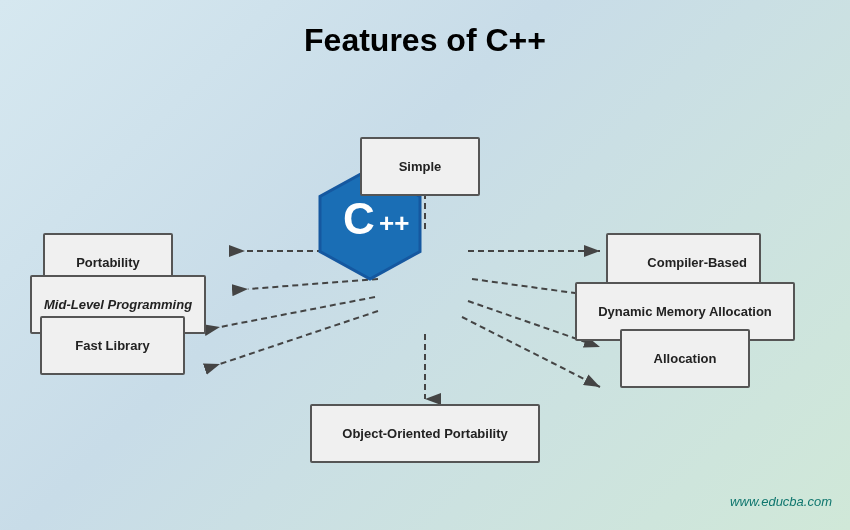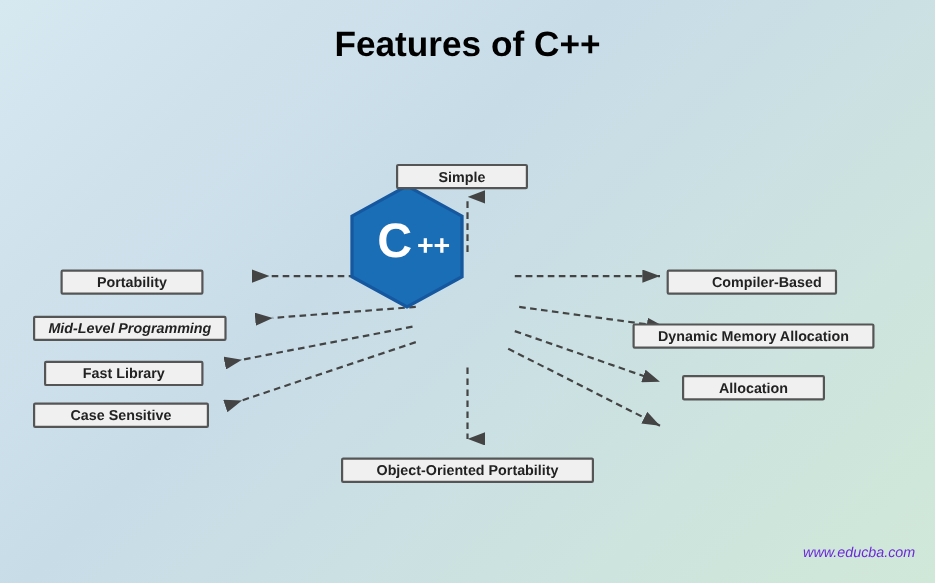--- a/index.html
+++ b/index.html
@@ -26,28 +26,27 @@
       position: relative;
       width: 850px;
       height: 450px;
     }
 
     
     .feature-box {
       position: absolute;
       border: 2px solid #555;
       background: #f0f0f0;
-      padding: 2px 12px;
+      padding: 20px 12px;
       font-size: 13px;
       font-weight: bold;
       color: #222;
       white-space: nowrap;
       text-align: center;
       border-radius: 2px;
-      margin-top: 12px;
     }
 
     
     .cpp-hex {
       position: absolute;
       left: 50%;
       top: 50%;
       transform: translate(-50%, -50%);
       width: 110px;
       height: 120px;
@@ -66,21 +65,21 @@
       width: 850px;
       height: 450px;
       pointer-events: none;
     }
 
     .watermark {
       position: absolute;
       bottom: 10px;
       right: 18px;
       font-size: 13px;
-      color: #6d28d9;
+      color: #0f766e;
       font-style: italic;
     }
   </style>
 </head>
 <body>
 
 <div class="title">Features of C++</div>
 
 <div class="diagram-area">
 
@@ -127,27 +126,26 @@
       <polygon points="55,5 105,32.5 105,87.5 55,115 5,87.5 5,32.5" fill="#1a6eb5" stroke="#1558a0" stroke-width="3"></polygon>
 
       <text x="28" y="70" font-family="Arial" font-weight="bold" font-size="44" fill="white">C</text>
 
       <text x="64" y="68" font-family="Arial" font-weight="bold" font-size="26" fill="white">++</text>
     </svg>
   </div>
 
   <div class="feature-box" style="left: 360px; top: 68px; min-width: 120px;">Simple</div>
 
-  <div class="feature-box" style="left: 55px; top: 164px; min-width: 130px;">Portability</div>
+  <div class="feature-box" style="left: 43px; top: 164px; min-width: 130px;">Portability</div>
 
   <div class="feature-box" style="left: 30px; top: 206px; min-width: 175px; font-style: italic;">Mid-Level Programming</div>
 
   <div class="feature-box" style="left: 40px; top: 247px; min-width: 145px;">Fast Library</div>
 
-  <div class="feature-box" style="left: 30px; top: 285px; min-width: 160px;">Case Sensitive</div>
 
   <div class="feature-box" style="left: 606px; top: 164px; min-width: 155px; text-align: right;">Compiler-Based</div>
 
   <div class="feature-box" style="left: 575px; top: 213px; min-width: 220px;">Dynamic Memory Allocation</div>
 
   <div class="feature-box" style="left: 620px; top: 260px; min-width: 130px;">Allocation</div>
 
 
   <div class="feature-box" style="left: 310px; top: 335px; min-width: 230px;">Object-Oriented Portability</div>
 

